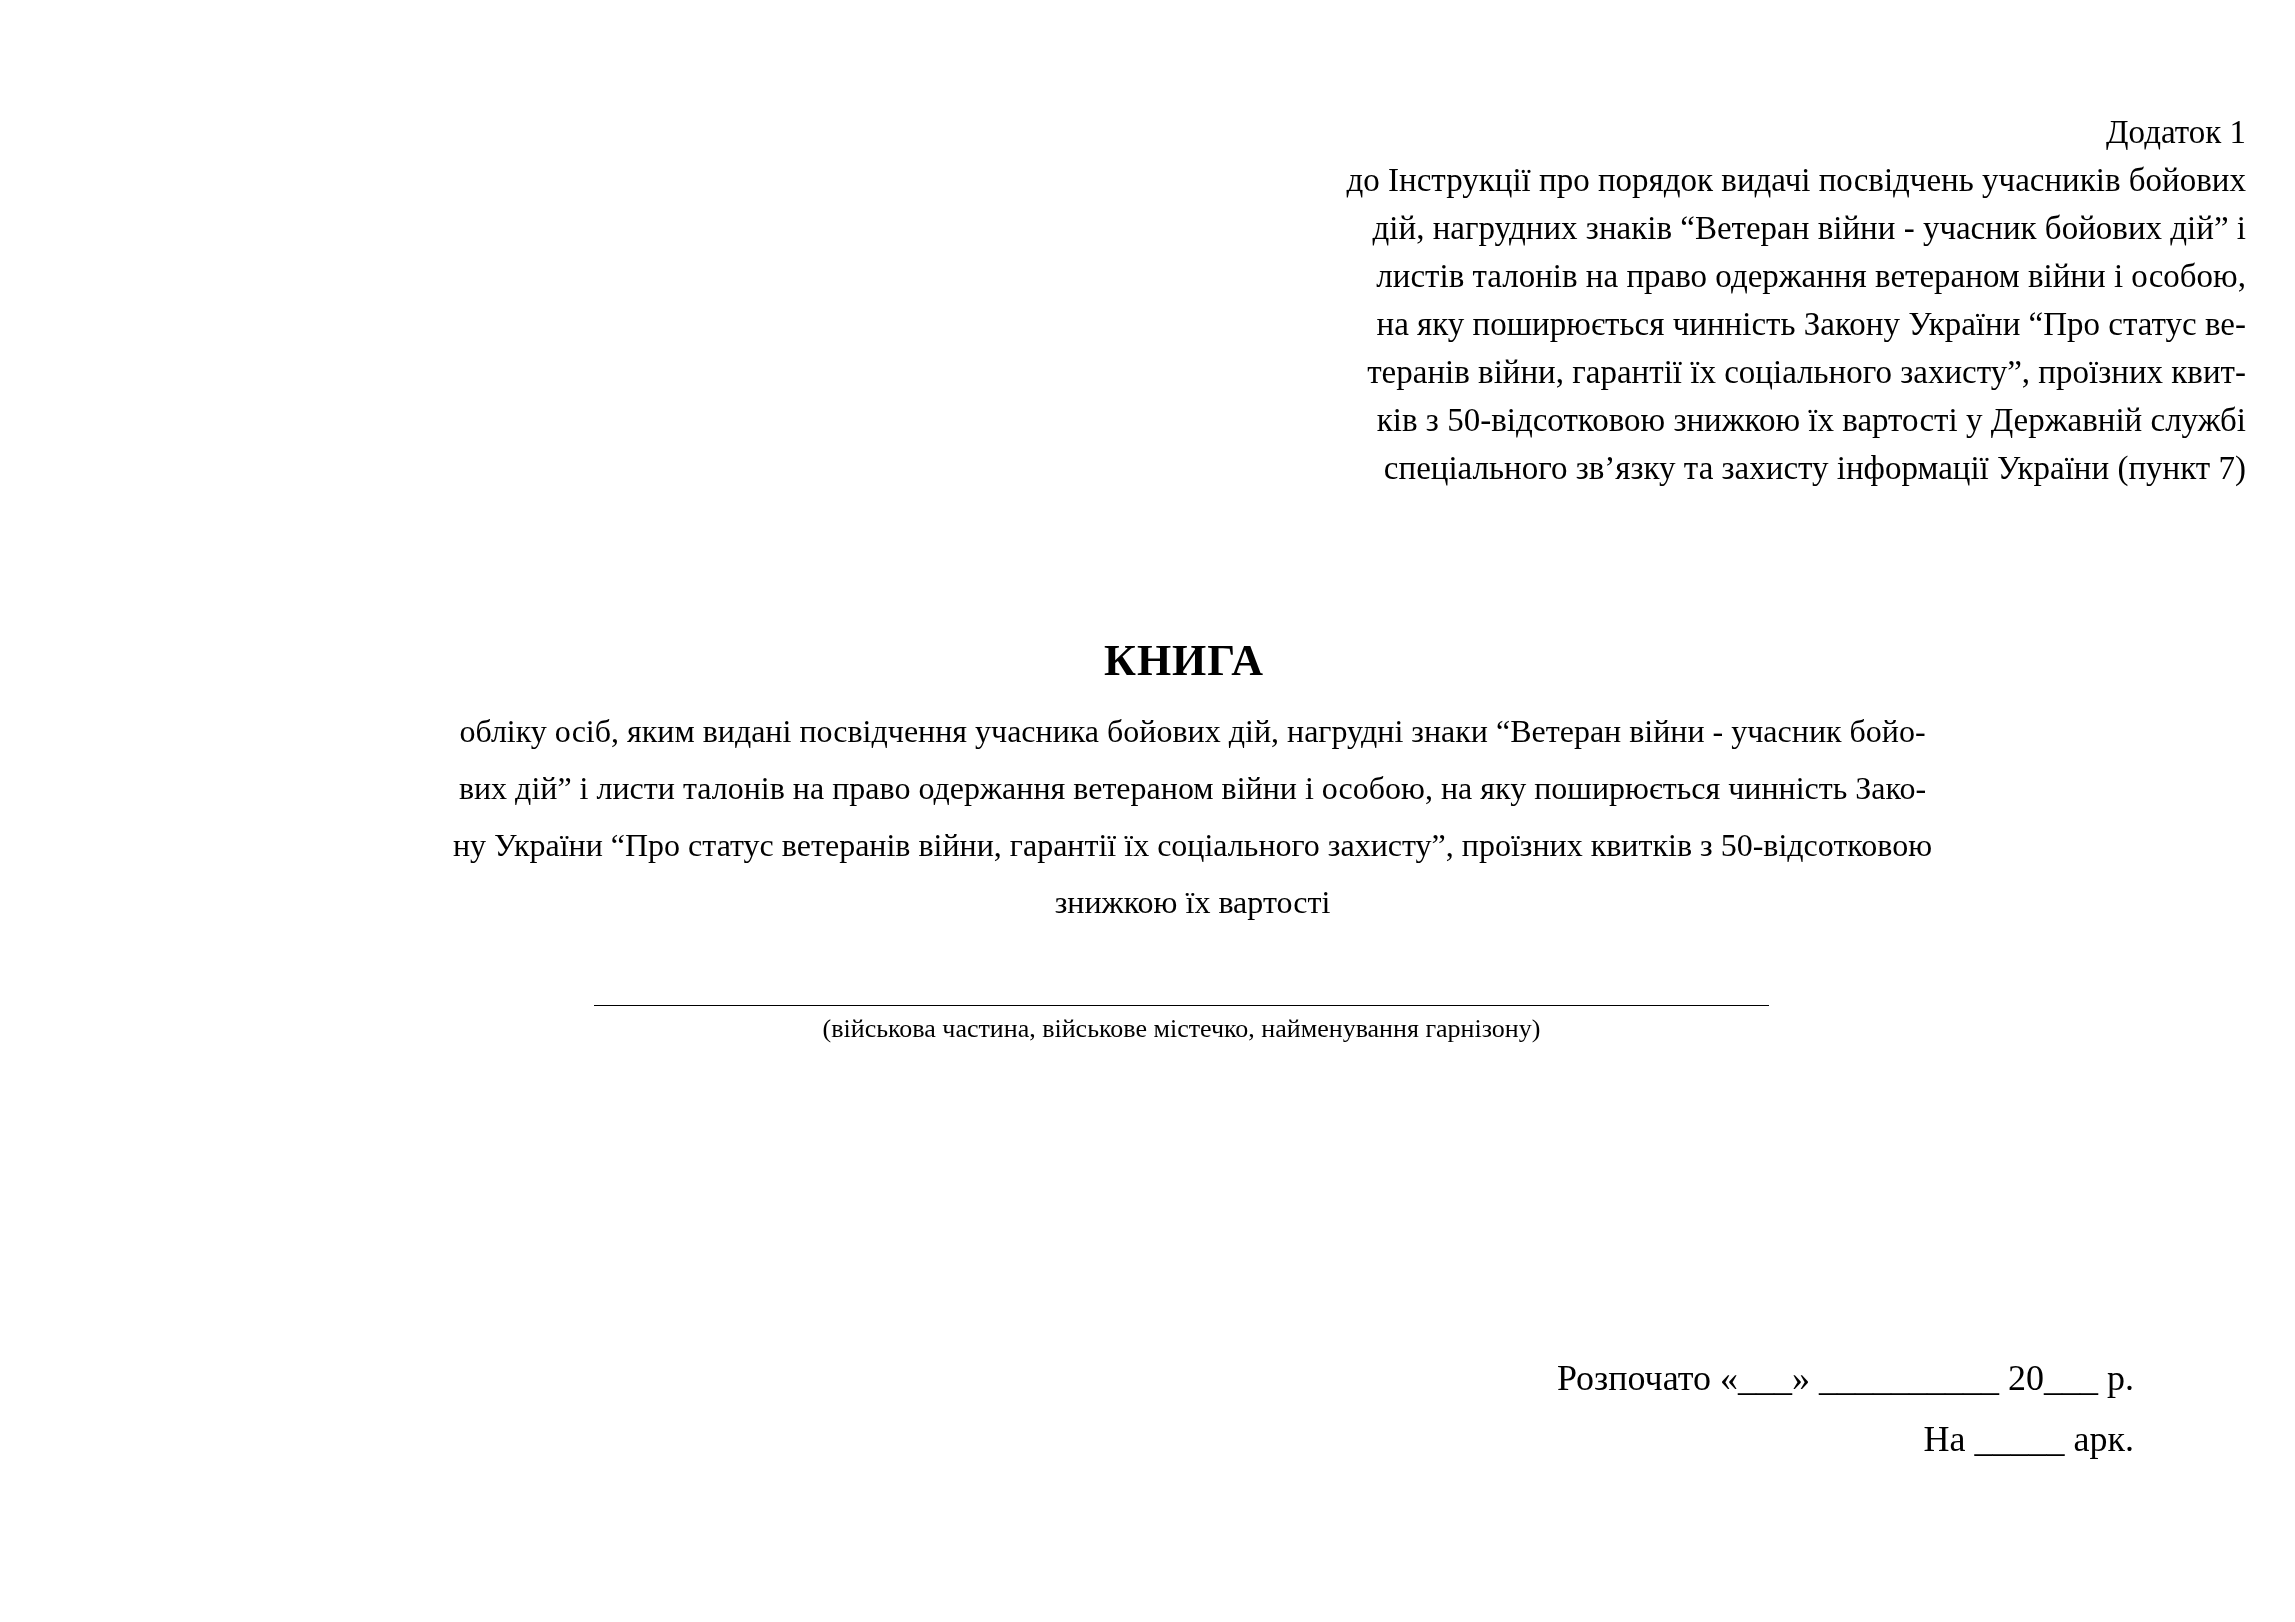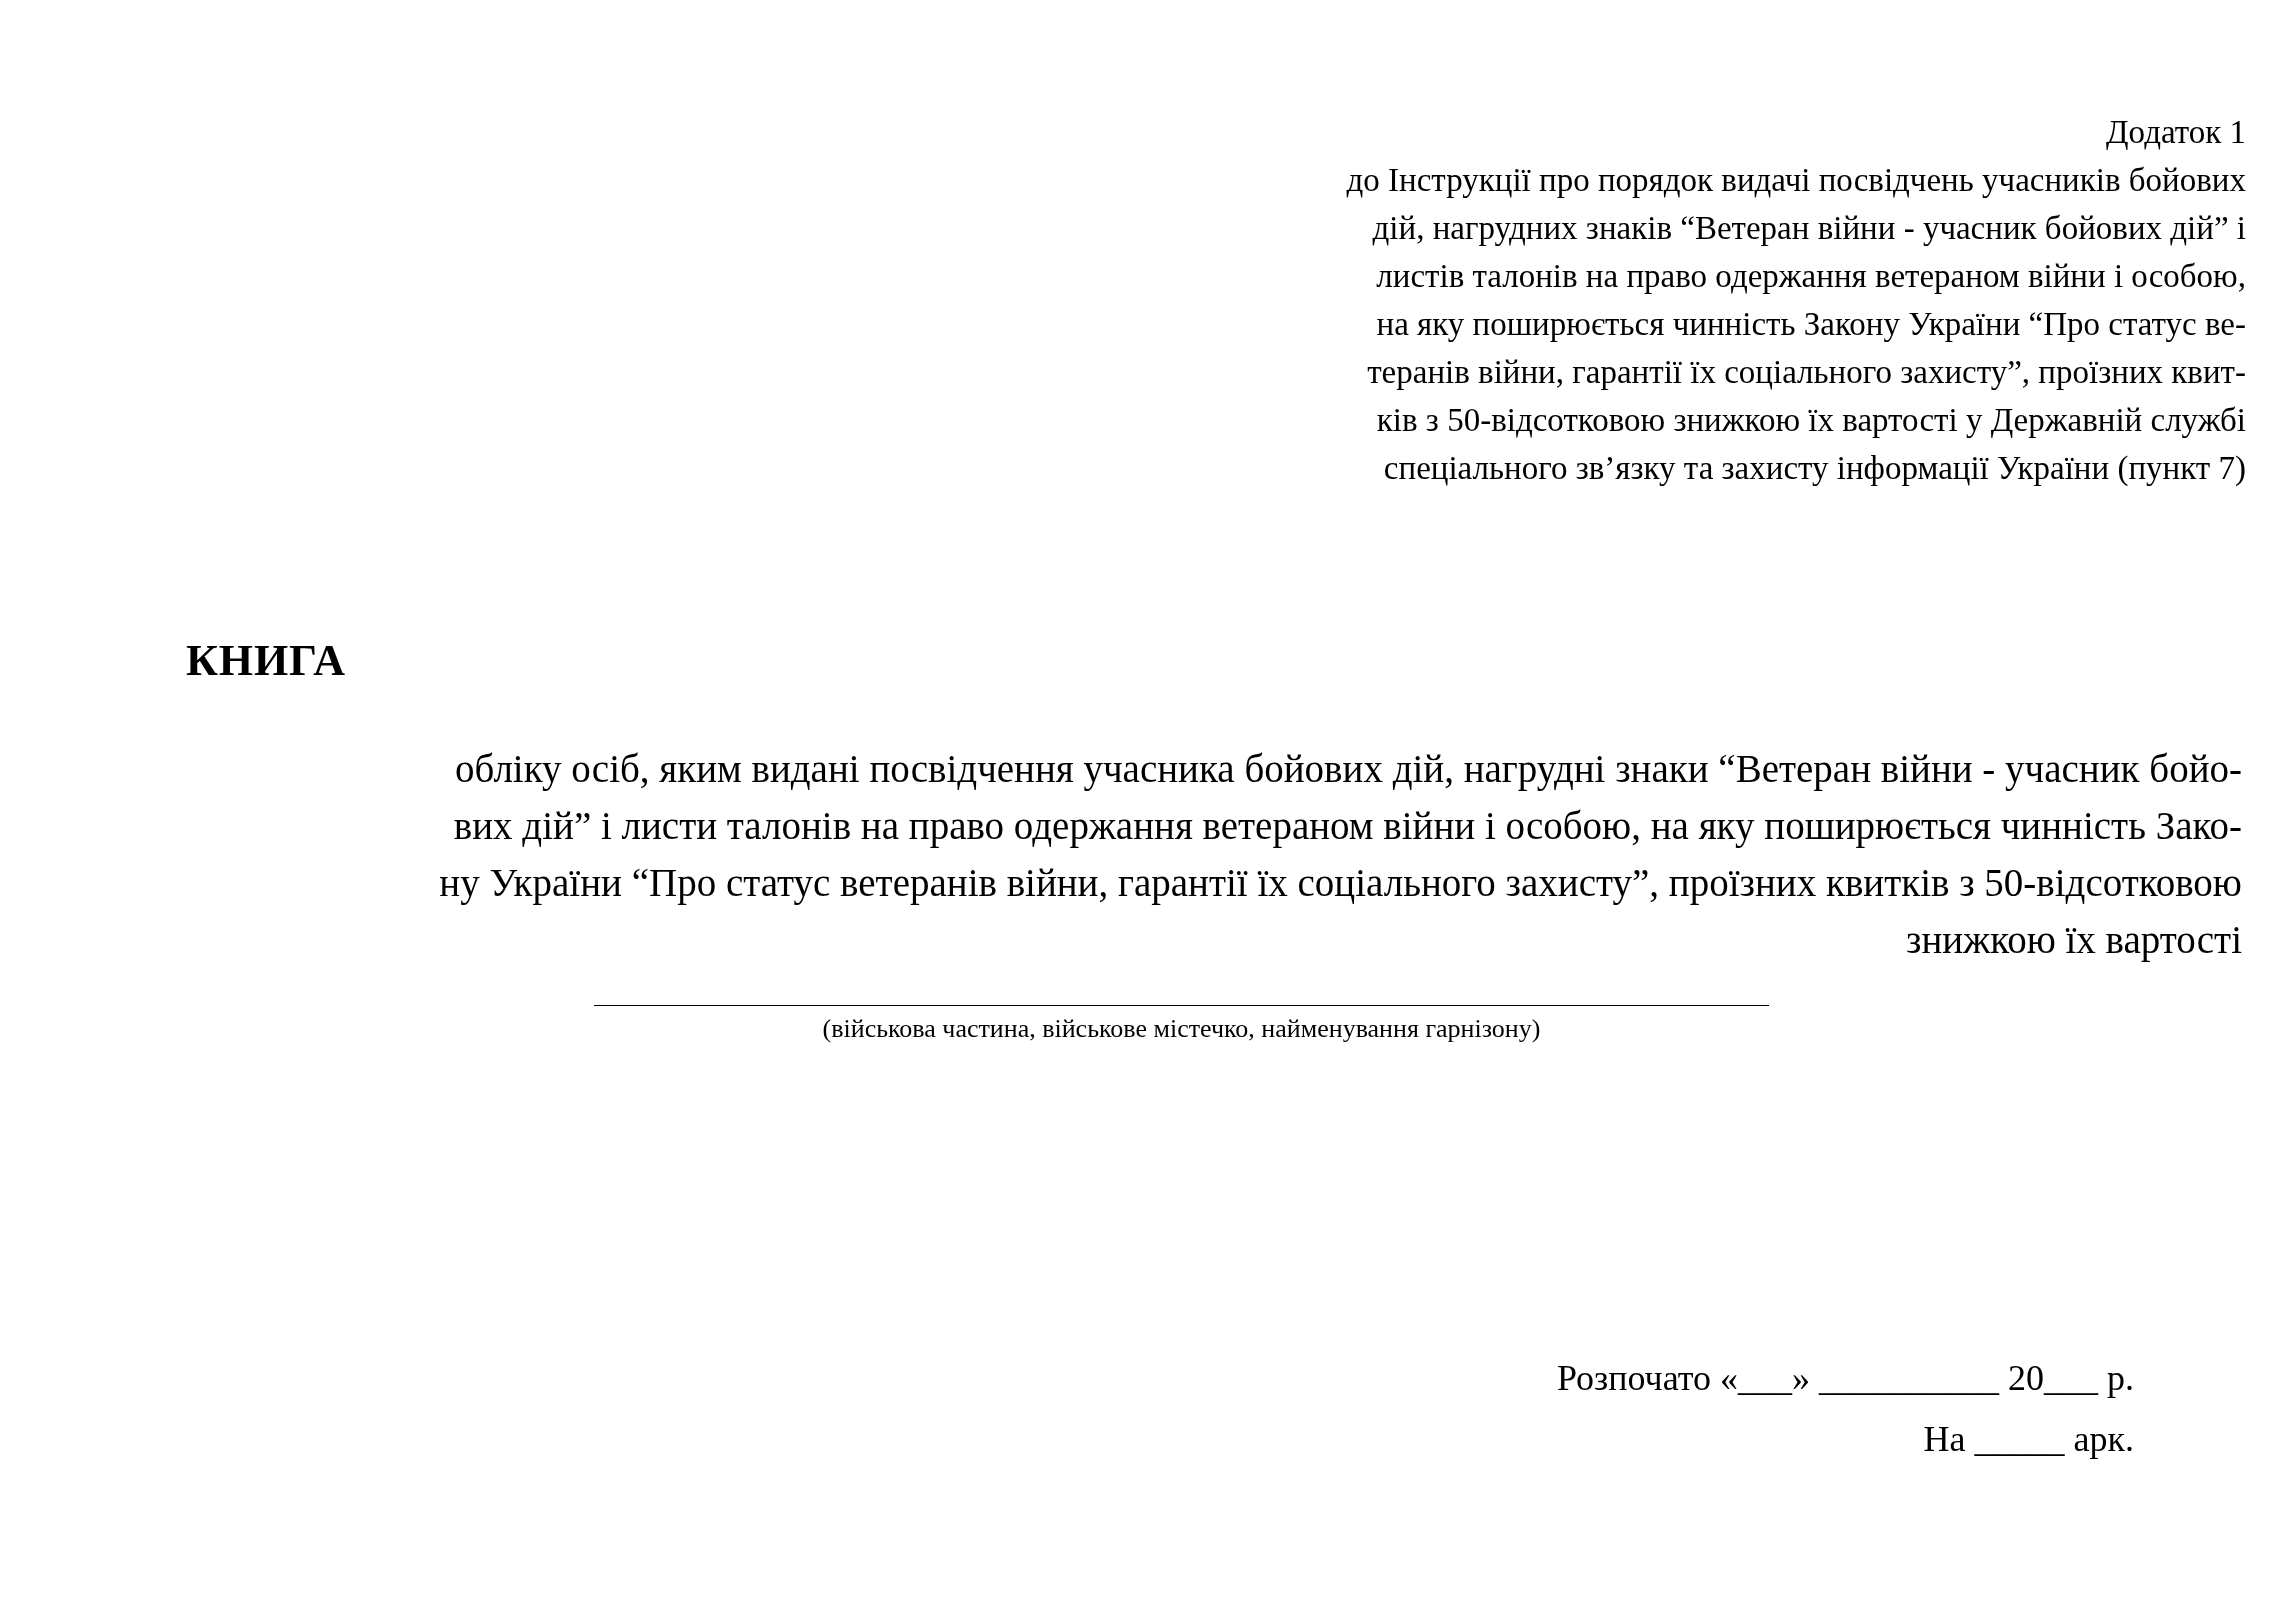--- a/index.html
+++ b/index.html
@@ -31,37 +31,37 @@
     font-size: 33px;
     line-height: 48px;
     text-align: right;
   }
   .appendix-label {
     font-size: 33px;
     line-height: 48px;
   }
   .doc-title {
     position: absolute;
-    left: 186px;
+    left: 162px;
     top: 635px;
     width: 2044px;
+    text-align: center;
     font-weight: bold;
     font-size: 44px;
     line-height: 51px;
     letter-spacing: 0.9px;
   }
   .doc-subtitle {
     position: absolute;
     left: 143px;
     top: 703px;
     width: 2099px;
-    text-align: right;
-    font-size: 39px;
+    text-align: center;
+    font-size: 32px;
     line-height: 57px;
-    margin-top: 37px;
   }
   .fill-line {
     position: absolute;
     left: 594px;
     top: 1005px;
     width: 1175px;
     height: 0;
     border-top: 1.8px solid #000000;
   }
   .fill-caption {

